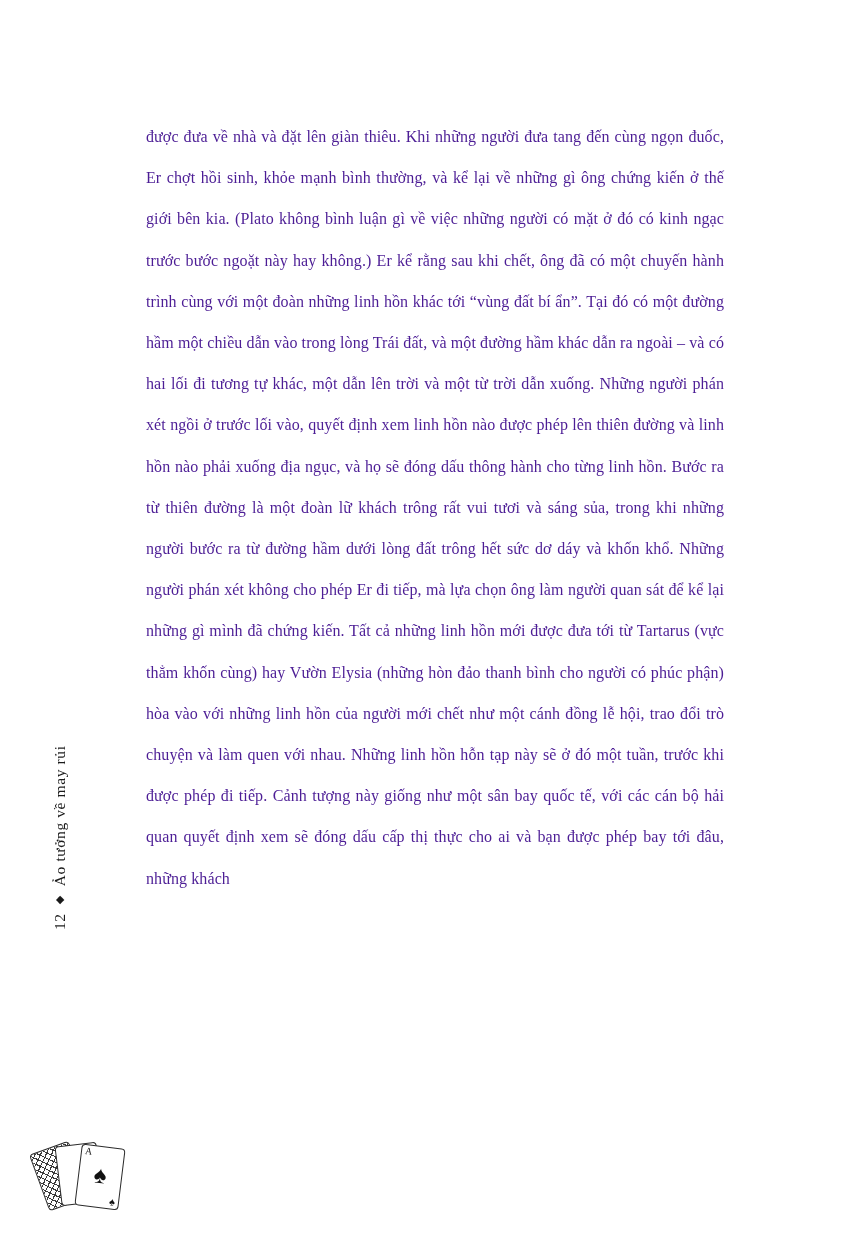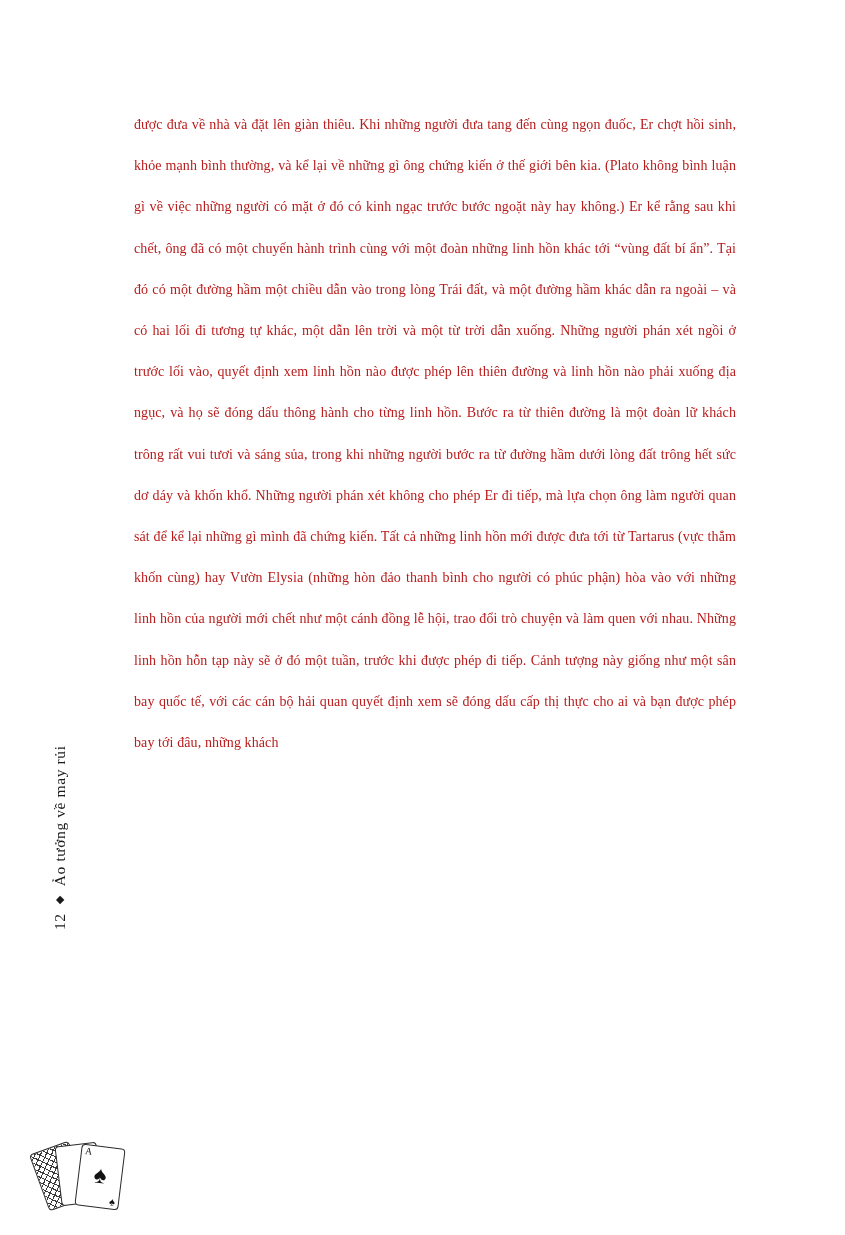--- a/index.html
+++ b/index.html
@@ -23,27 +23,27 @@
 
   
   .text-column {
     position: absolute;
     left: 130px;
     top: 100px;
     width: 610px;
   }
 
   .body-paragraph {
-    margin: 4px;
-    font-size: 14px;
+    margin: 16px;
+    font-size: 16px;
     line-height: 41.2px;
     text-align: justify;
     text-justify: inter-word;
     letter-spacing: 0.1px;
-    color: #b91c1c;
+    color: #4c1d95;
   }
 
   
   .running-head {
     position: absolute;
     left: 48px;
     top: 930px;
     width: 230px;
     height: 24px;
     transform: rotate(-90deg);

